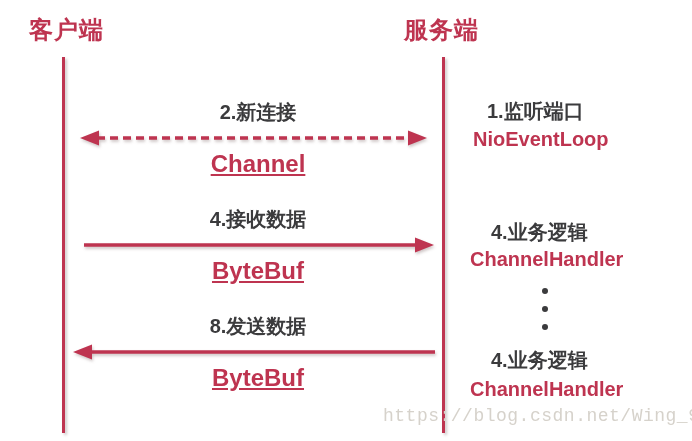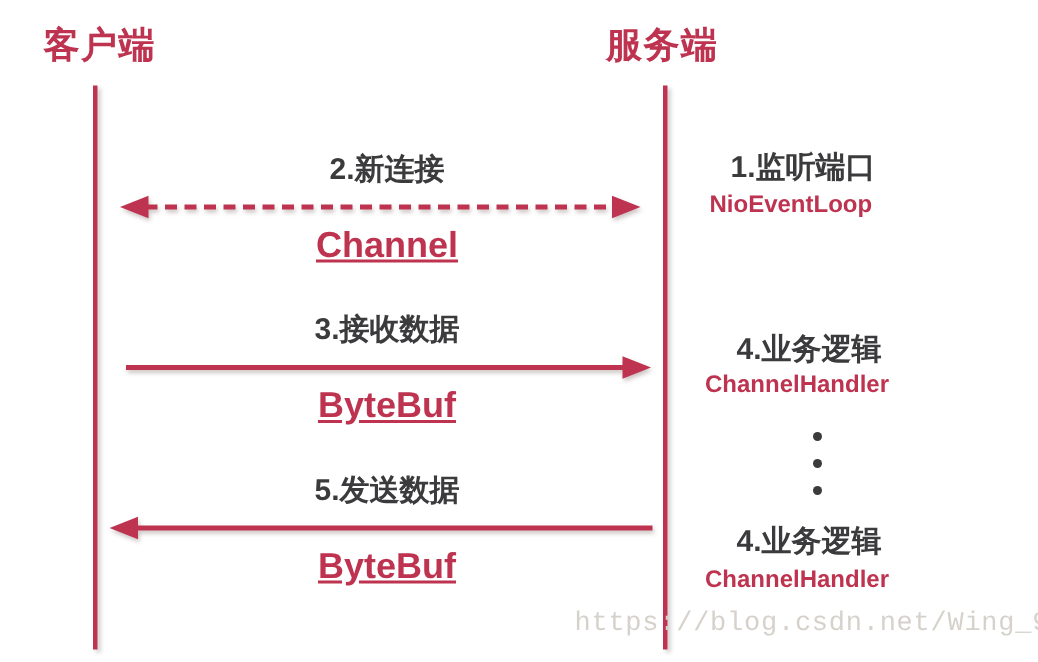--- a/index.html
+++ b/index.html
@@ -68,21 +68,21 @@
   
   .srv-step {
     position: absolute;
     font-size: 20px;
     font-weight: bold;
     color: #3B3B3D;
     white-space: nowrap;
   }
   .srv-comp {
     position: absolute;
-    font-size: 16px;
+    font-size: 20px;
     font-weight: bold;
     color: #BE3450;
     white-space: nowrap;
   }
 
   
   .vdots {
     position: absolute;
     left: 542px;
     top: 288px;
@@ -128,28 +128,28 @@
   <div class="lifeline server-line"></div>
 
   <div class="msg-step" style="top:99px">2.新连接</div>
   <svg class="arrow" style="top:128px" width="381" height="20" viewBox="0 0 381 20">
     <line x1="34" y1="10" x2="348" y2="10" stroke="#BE3450" stroke-width="3.4" stroke-dasharray="8 5"></line>
     <polygon points="17,10 36,2.5 36,17.5" fill="#BE3450"></polygon>
     <polygon points="364,10 345,2.5 345,17.5" fill="#BE3450"></polygon>
   </svg>
   <div class="msg-artifact" style="top:150px">Channel</div>
 
-  <div class="msg-step" style="top:206px">3.接收数据</div>
+  <div class="msg-step" style="top:206px">4.接收数据</div>
   <svg class="arrow" style="top:235px" width="381" height="20" viewBox="0 0 381 20">
     <line x1="21" y1="10" x2="354" y2="10" stroke="#BE3450" stroke-width="3.4"></line>
     <polygon points="371,10 352,2.5 352,17.5" fill="#BE3450"></polygon>
   </svg>
   <div class="msg-artifact" style="top:257px">ByteBuf</div>
 
-  <div class="msg-step" style="top:313px">5.发送数据</div>
+  <div class="msg-step" style="top:313px">8.发送数据</div>
   <svg class="arrow" style="top:342px" width="381" height="20" viewBox="0 0 381 20">
     <line x1="27" y1="10" x2="372" y2="10" stroke="#BE3450" stroke-width="3.4"></line>
     <polygon points="10,10 29,2.5 29,17.5" fill="#BE3450"></polygon>
   </svg>
   <div class="msg-artifact" style="top:364px">ByteBuf</div>
 
   <div class="srv-step" style="left:487px; top:98px">1.监听端口</div>
   <div class="srv-comp" style="left:473px; top:128px">NioEventLoop</div>
 
   <div class="srv-step" style="left:491px; top:219px">4.业务逻辑</div>

